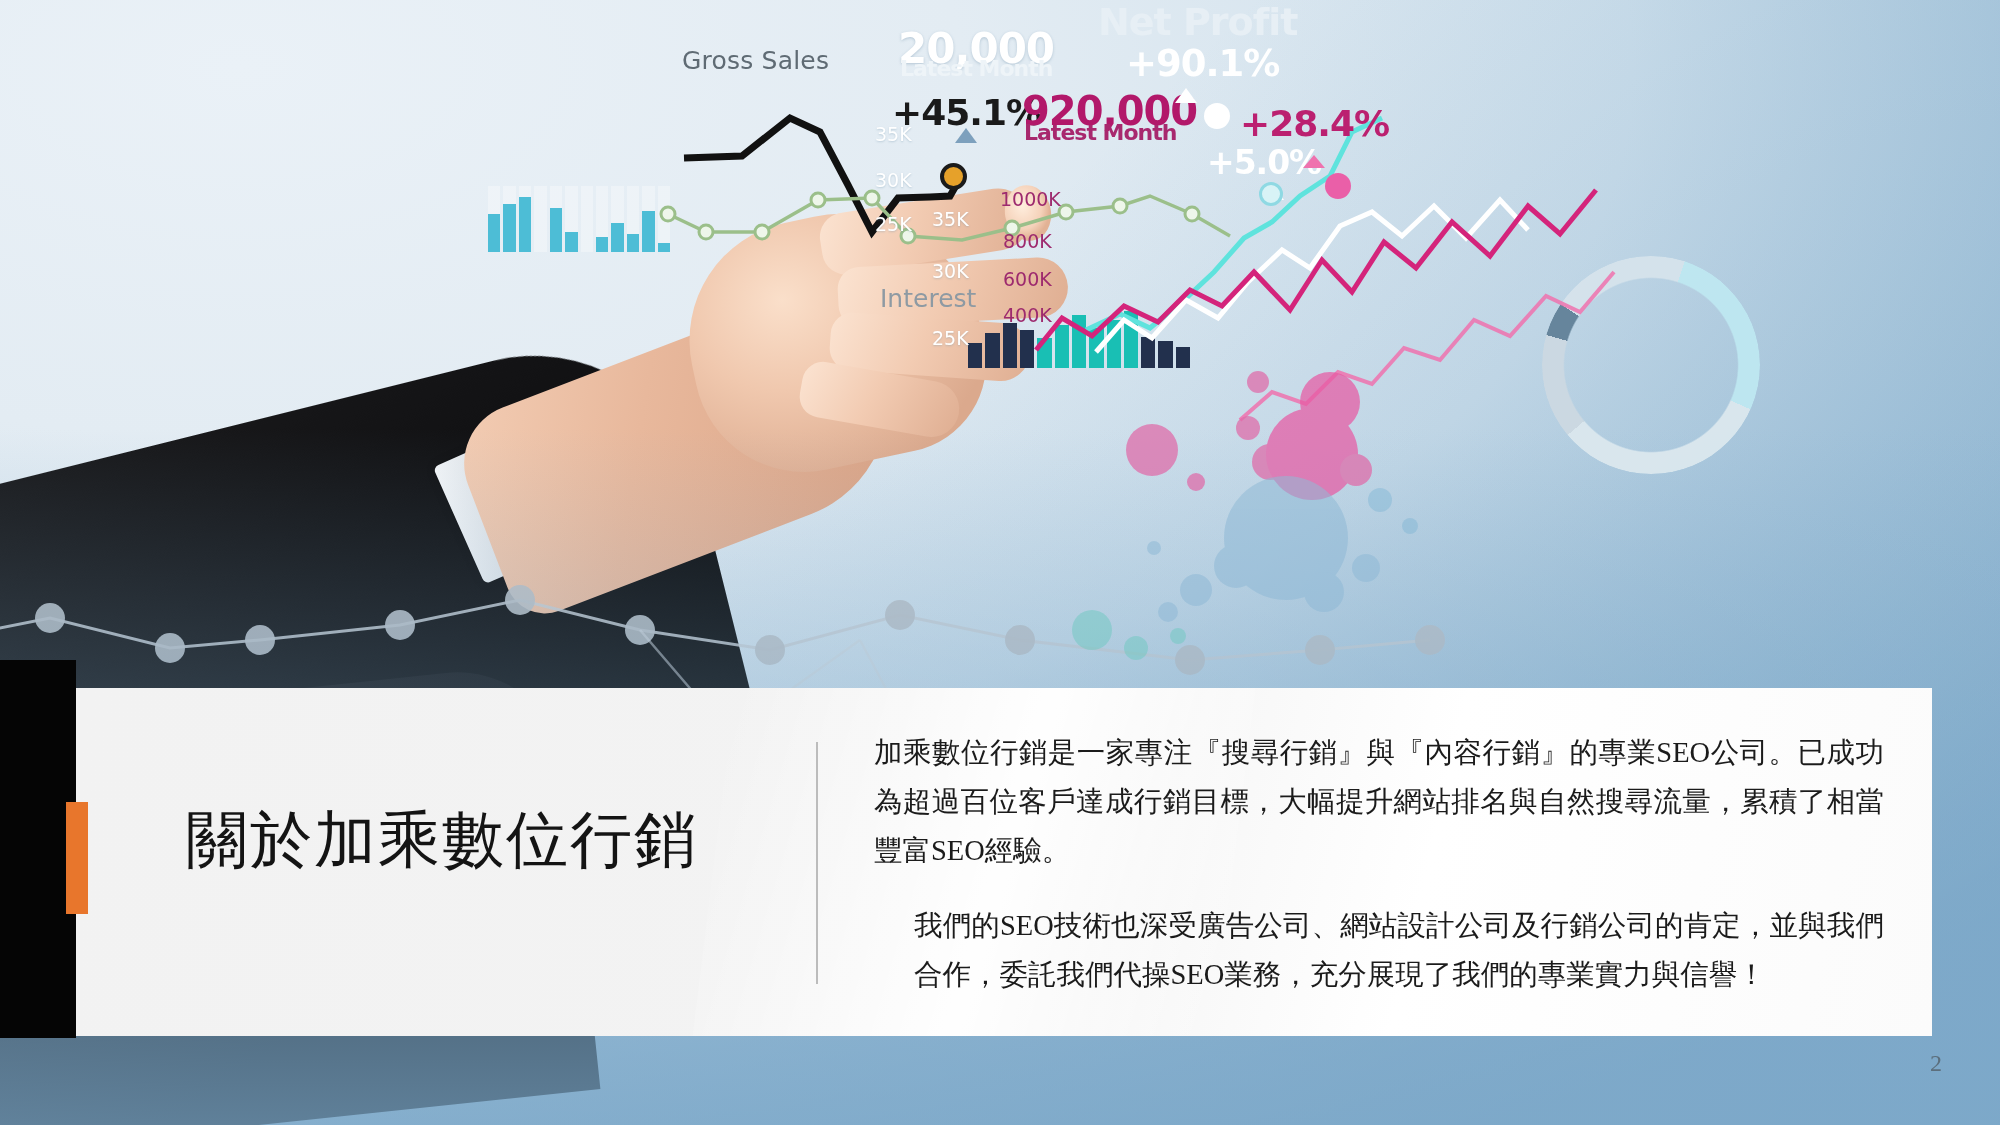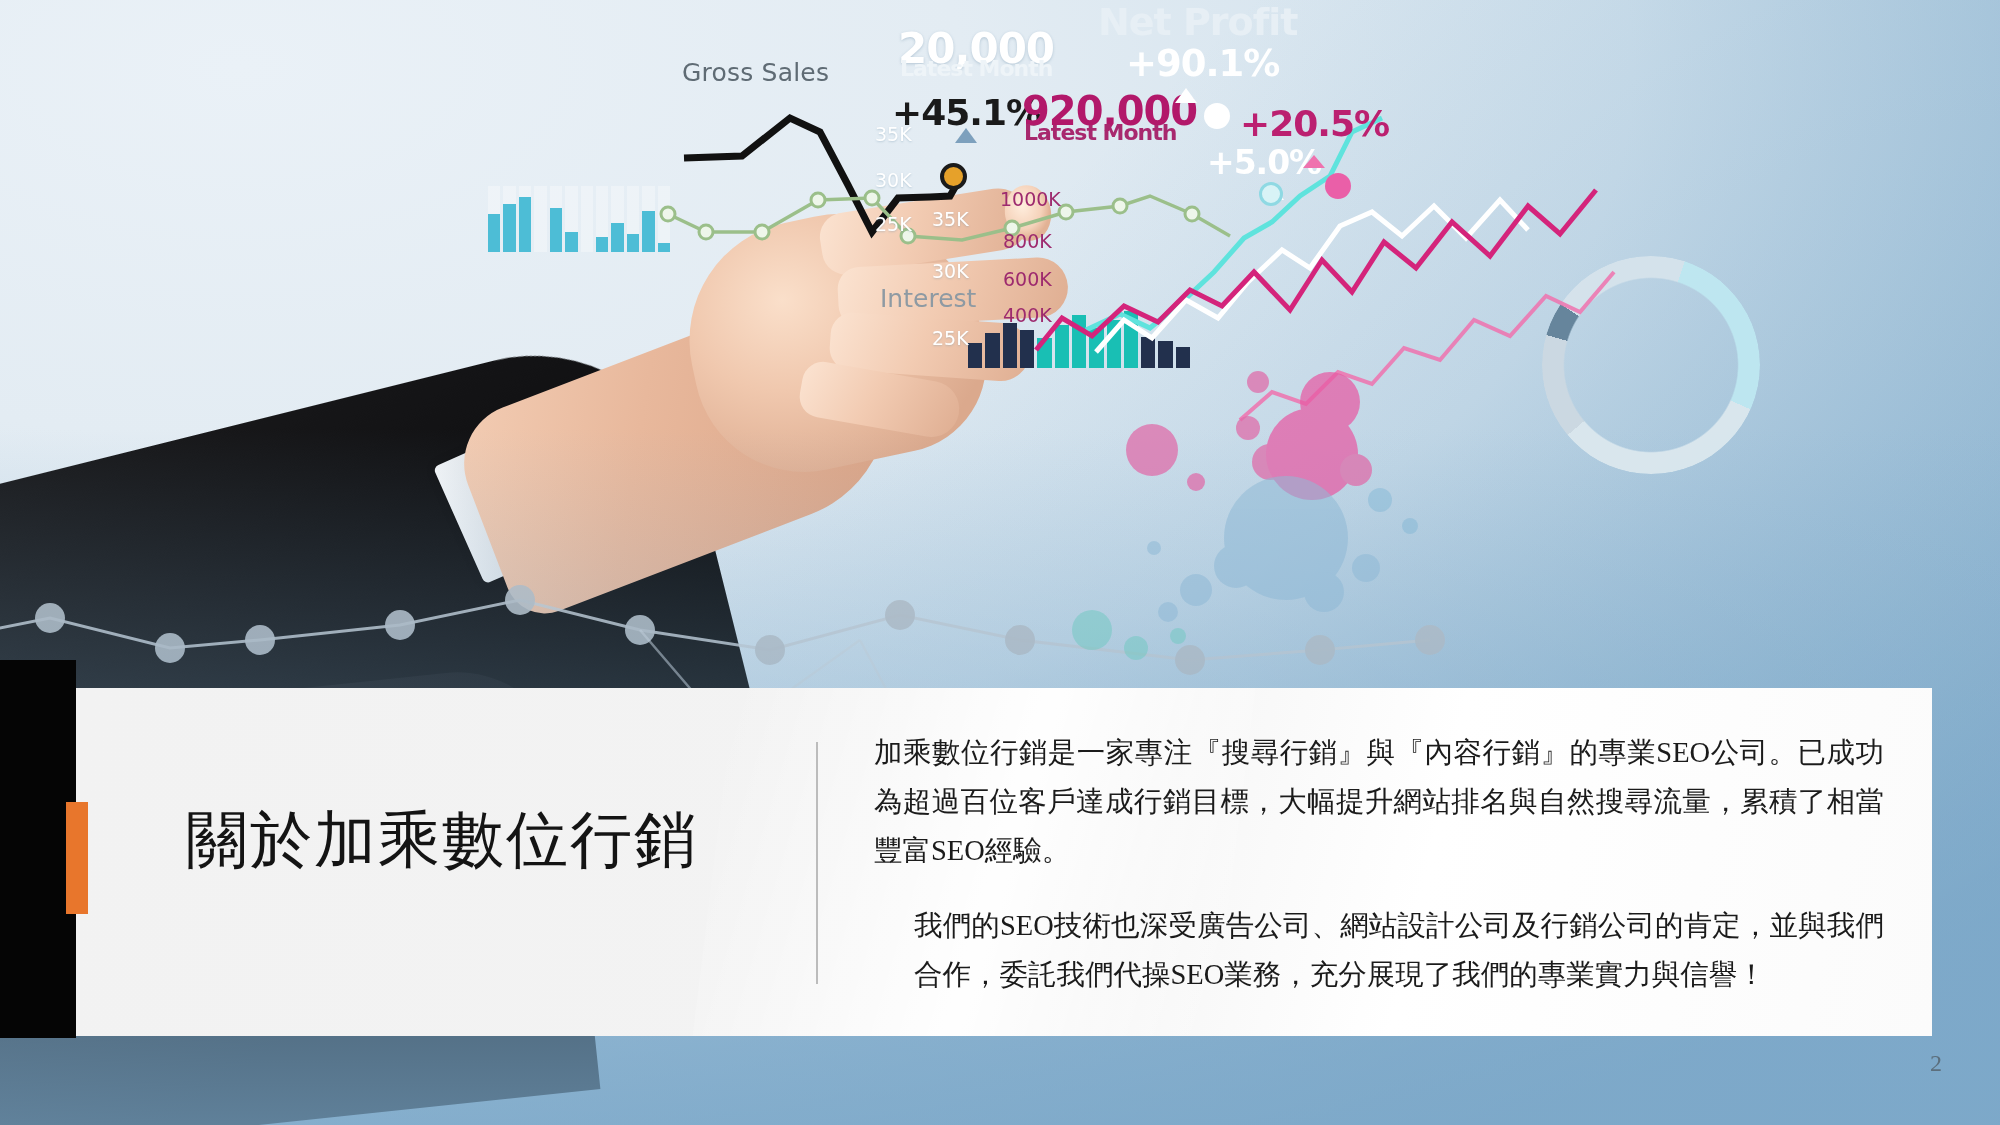--- a/index.html
+++ b/index.html
@@ -93,21 +93,21 @@
     background:radial-gradient(60% 70% at 40% 20%, #f7d8c2 0%, #eabf a3 0%, #e3b79b 60%, #cf9a7d 100%);
     border-radius:130px 110px 40px 40px;
     transform:rotate(-6deg);
   }
 
   
   .info { position:absolute; inset:0; pointer-events:none; }
 
   .lbl { position:absolute; white-space:nowrap; font-family:"DejaVu Sans", sans-serif; }
 
-  .lbl-gross   { left:682px; top:58px;  font-size:25px; color:#5f6b74; letter-spacing:.2px; }
+  .lbl-gross   { left:682px; top:46px;  font-size:25px; color:#5f6b74; letter-spacing:.2px; }
   .lbl-interest{ left:880px; top:284px; font-size:25px; color:#8e9aa3; }
 
   .big-num {
     position:absolute; font-family:"DejaVu Sans", sans-serif;
     font-weight:bold; letter-spacing:-1px;
   }
   .n20000  { left:898px;  top:24px;  font-size:42px; color:#ffffff; text-shadow:0 1px 3px rgba(120,150,175,.45); }
   .s20000  { left:900px;  top:56px;  font-size:22px; color:#eef4f8; font-weight:600; }
   .n8      { left:892px;  top:92px;  font-size:36px; color:#1a1a1a; }
   .n920000 { left:1022px; top:88px;  font-size:40px; color:#b2186a; }
@@ -379,21 +379,21 @@
     <div class="lbl lbl-gross">Gross Sales</div>
     <div class="lbl lbl-interest">Interest</div>
 
     <div class="big-num nnet">Net Profit</div>
     <div class="big-num n10">+90.1%</div>
     <div class="big-num n20000">20,000</div>
     <div class="big-num s20000">Latest Month</div>
     <div class="big-num n8">+45.1%</div>
     <div class="big-num n920000">920,000</div>
     <div class="big-num s920000">Latest Month</div>
-    <div class="big-num n205">+20.5%</div>
+    <div class="big-num n205">+28.4%</div>
     <div class="big-num n50">+5.0%</div>
 
     <div class="ax ax-w a35a">35K</div>
     <div class="ax ax-w a30a">30K</div>
     <div class="ax ax-w a25a">25K</div>
 
     <div class="ax ax-w a35b">35K</div>
     <div class="ax ax-w a30b">30K</div>
     <div class="ax ax-w a25b">25K</div>
 

